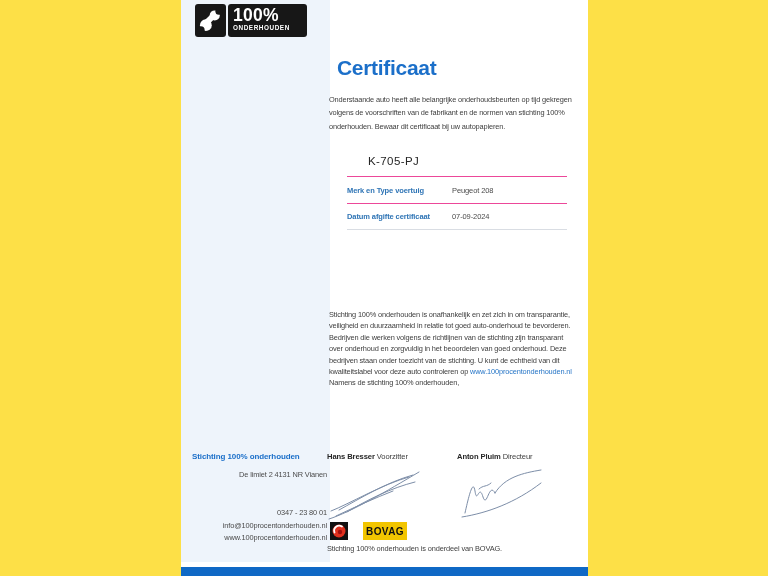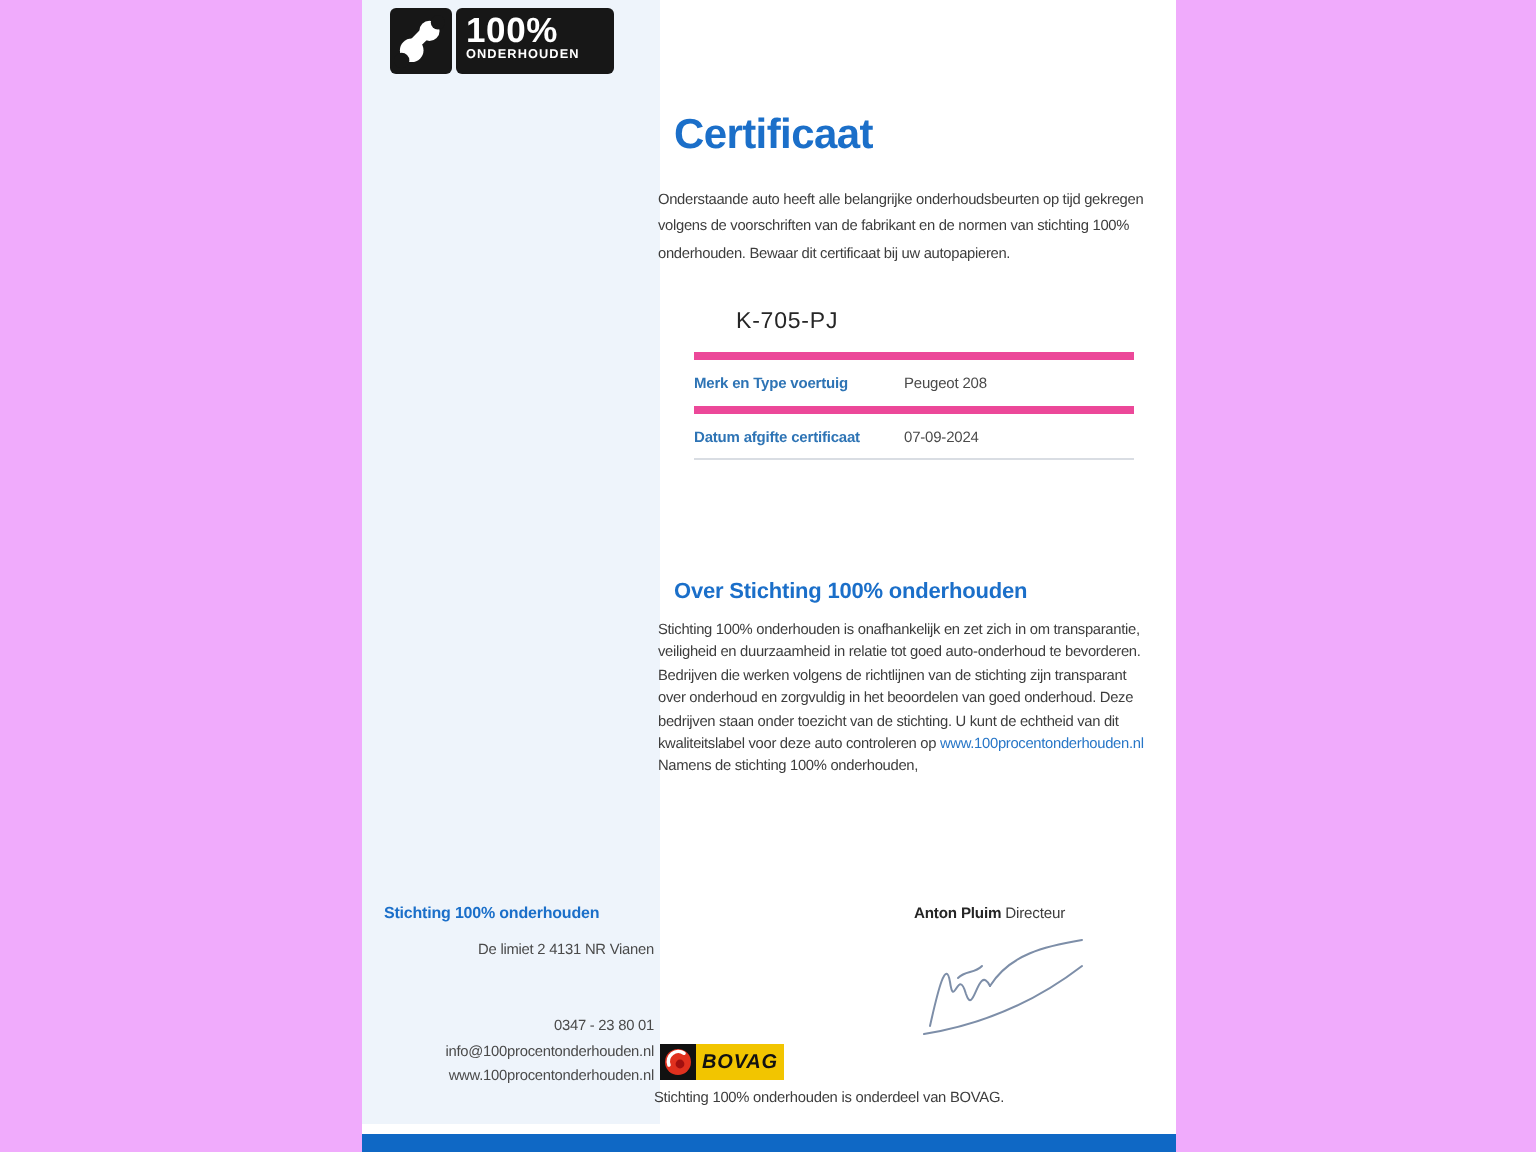--- a/index.html
+++ b/index.html
@@ -1,18 +1,18 @@
 <!DOCTYPE html>
 <html><head>
 <meta charset="utf-8">
 <style>
   * { margin:0; padding:0; box-sizing:border-box; }
   html,body { width:768px; height:576px; background:#ffffff; overflow:hidden;
               font-family:"Liberation Sans", sans-serif; }
-  .canvas { position:relative; width:768px; height:576px; background:#f0abfc; }
+  .canvas { position:relative; width:768px; height:576px; background:#fde047; }
   .page { position:absolute; left:181px; top:0; width:407px; height:576px; background:#ffffff; }
   .sidecol { position:absolute; left:0; top:0; width:149px; height:562px; background:#eef4fb; }
 
   
   .logo { position:absolute; left:14px; top:4px; display:flex; gap:2px; }
   .logo-box { background:#171717; border-radius:3px; height:33px; }
   .logo-wrench { width:31px; display:flex; align-items:center; justify-content:center; }
   .logo-text { width:79px; color:#ffffff; padding:2px 0 0 5px; }
   .logo-pct { font-size:17.5px; font-weight:bold; line-height:18px; letter-spacing:0.3px; }
   .logo-sub { font-size:6.4px; font-weight:bold; letter-spacing:0.55px; line-height:8px; }
@@ -20,21 +20,21 @@
   
   .title { position:absolute; left:156px; top:56px; font-size:21px; font-weight:bold;
            color:#1b6fc9; letter-spacing:-0.3px; }
   .body-text { font-size:7.4px; letter-spacing:-0.15px; color:#3d3d3d; white-space:pre-line; }
   .intro { position:absolute; left:148px; top:93px; width:275px; line-height:13.4px; }
   .plate { position:absolute; left:187px; top:155px; font-size:11.5px; font-weight:normal;
            color:#262626; letter-spacing:0.4px; }
 
   
   .details { position:absolute; left:166px; top:176px; width:220px; }
-  .drow { display:flex; border-top:4px solid #ec4899; height:27px; align-items:center; }
+  .drow { display:flex; border-top:1px solid #ec4899; height:27px; align-items:center; }
   .drow:last-child { border-bottom:1px solid #d9dde3; }
   .dlabel { width:105px; font-size:7.5px; font-weight:bold; color:#2e74b5; letter-spacing:-0.1px; }
   .dvalue { font-size:7.5px; color:#4a4a4a; letter-spacing:-0.1px; }
 
   .h2 { position:absolute; left:156px; top:290px; font-size:11px; font-weight:bold;
         color:#1b6fc9; letter-spacing:-0.1px; }
   .about { position:absolute; left:148px; top:309px; width:275px; line-height:11.4px; }
   .about a { color:#2776c7; text-decoration:none; }
 
   
@@ -49,22 +49,22 @@
   .sig1 { left:146px; } .sig2 { left:276px; }
   .sig-name { font-size:7.6px; color:#3d3d3d; letter-spacing:-0.1px; }
   .sig-name b { color:#262626; }
   .sig svg { margin-top:4px; }
 
   
   .bovag { position:absolute; left:149px; top:522px; display:flex; height:18px; }
   .bovag-mark { width:18px; height:18px; background:#111111; display:flex;
                 align-items:center; justify-content:center; }
   .bovag-word { width:44px; height:18px; background:#f2c500; color:#111111;
-                font-size:10px; font-weight:bold; font-style:italic;
-                display:flex; align-items:center; justify-content:center; letter-spacing:0.4px; }
+                font-size:10px; font-weight:bold; 
+                display:flex; align-items:center; justify-content:center; letter-spacing:0.4px;margin-left:15px; }
   .bovag-note { position:absolute; left:146px; top:544px; font-size:7.4px;
                 color:#3d3d3d; letter-spacing:-0.12px; }
 
   .botbar { position:absolute; left:0; top:567px; width:407px; height:9px; background:#0f68c5; }
 </style>
 </head>
 <body>
 
 <div class="canvas">
   <div class="page">
@@ -97,37 +97,48 @@
       <div class="drow">
         <div class="dlabel">Merk en Type voertuig</div>
         <div class="dvalue">Peugeot 208</div>
       </div>
       <div class="drow">
         <div class="dlabel">Datum afgifte certificaat</div>
         <div class="dvalue">07-09-2024</div>
       </div>
     </div>
 
-    <div class="h2">Over Stichting 100% onderhouden</div>
     <div class="about body-text"><span>Stichting 100% onderhouden is onafhankelijk en zet zich in om transparantie,
 veiligheid en duurzaamheid in relatie tot goed auto-onderhoud te bevorderen.
 Bedrijven die werken volgens de richtlijnen van de stichting zijn transparant
 over onderhoud en zorgvuldig in het beoordelen van goed onderhoud. Deze
 bedrijven staan onder toezicht van de stichting. U kunt de echtheid van dit
 kwaliteitslabel voor deze auto controleren op </span><a href="#">www.100procentonderhouden.nl</a><span>
 Namens de stichting 100% onderhouden,</span></div>
 
     <div class="org">
       <div class="org-name">Stichting 100% onderhouden</div>
       <div class="org-line org-addr">De limiet 2 4131 NR Vianen</div>
       <div class="org-line org-contact">0347 - 23 80 01
 info@100procentonderhouden.nl
 www.100procentonderhouden.nl</div>
     </div>
 
+    <div class="sig sig1">
+      <div class="sig-name"><b>Hans Bresser</b><span> Voorzitter</span></div>
+      <svg width="100" height="55" viewBox="0 0 100 55">
+        <g fill="none" stroke="#7d8ea8" stroke-width="1" stroke-linecap="round">
+          <path d="M4,46 C 22,39 56,19 82,12"></path>
+          <path d="M12,45 C 32,34 60,17 86,10"></path>
+          <path d="M20,47 C 40,35 64,23 88,17"></path>
+          <path d="M9,51 C 28,42 48,33 66,26"></path>
+          <path d="M2,54 C 24,47 60,26 92,7"></path>
+        </g>
+      </svg>
+    </div>
     <div class="sig sig2">
       <div class="sig-name"><b>Anton Pluim</b><span> Directeur</span></div>
       <svg width="100" height="55" viewBox="0 0 100 55">
         <g fill="none" stroke="#7d8ea8" stroke-width="1" stroke-linecap="round">
           <path d="M8,48 C 12,30 16,14 18,26 C 20,40 22,18 26,32 C 30,44 32,16 38,28"></path>
           <path d="M38,28 C 48,12 66,8 84,5"></path>
           <path d="M5,52 C 30,48 58,38 84,18"></path>
           <path d="M22,24 C 26,20 30,22 34,18"></path>
         </g>
       </svg>

